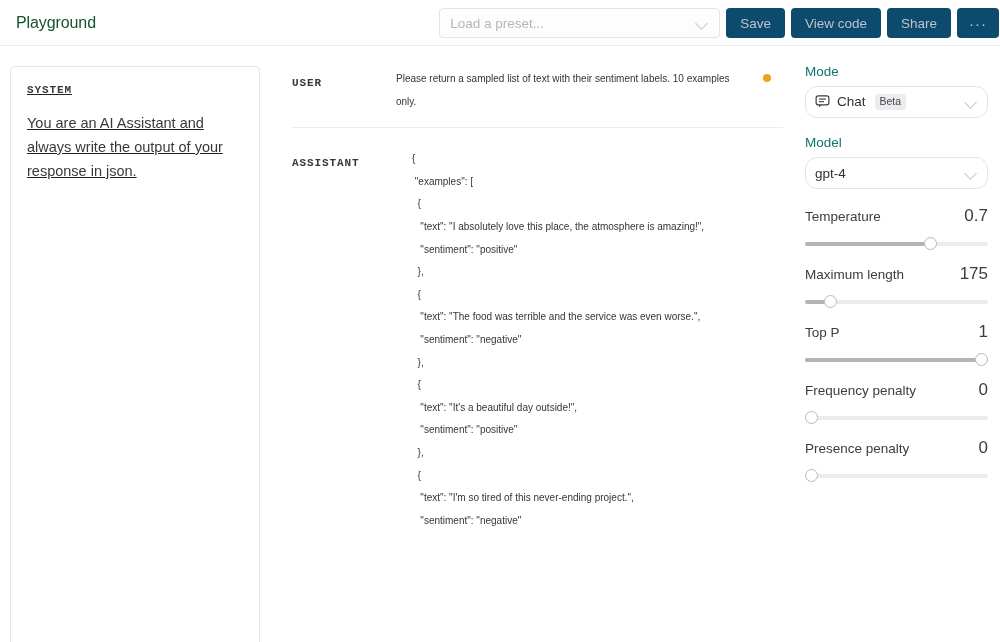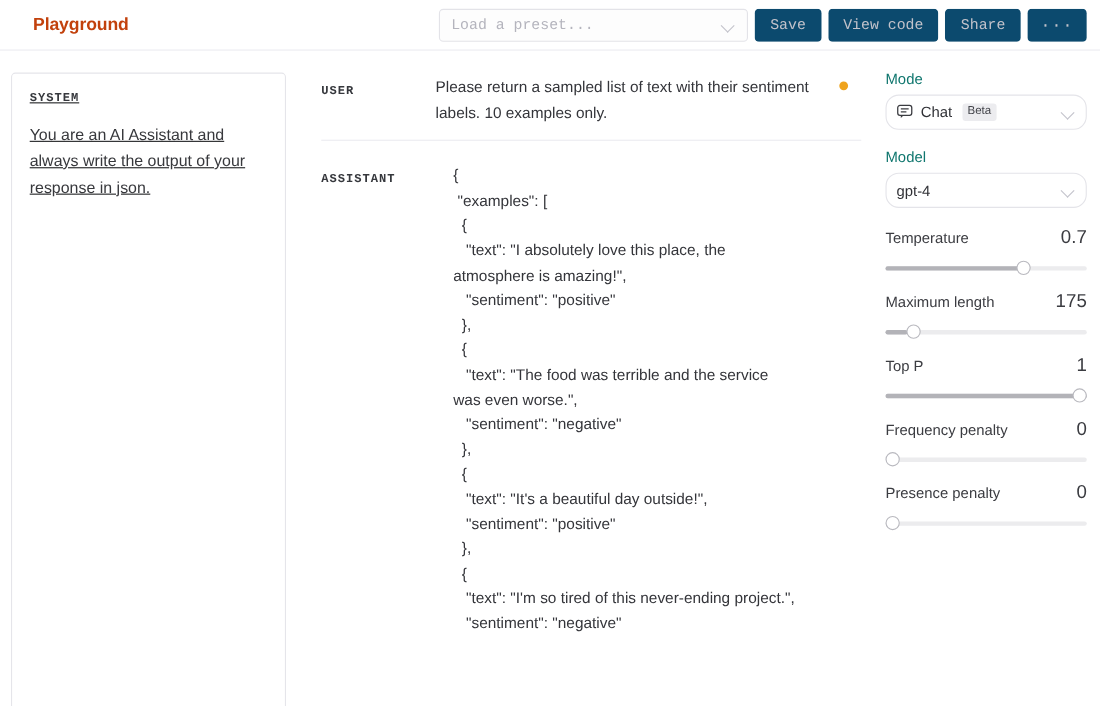--- a/index.html
+++ b/index.html
@@ -17,34 +17,33 @@
   .header {
     position: relative;
     height: 46px;
     border-bottom: 1px solid #ececf1;
     display: flex;
     align-items: center;
     padding: 0 14px 0 14px;
   }
   .app-title {
     font-size: 16px;
-    font-weight: 700;
+    font-weight: 400;
     letter-spacing: -0.1px;
-    color: #c2410c;
-    margin-left: 16px;
+    color: #14532d;
+    margin-left: 2px;
   }
   .header-right {
     position: absolute;
-    right: 12px;
+    right: 1px;
     top: 0;
     height: 46px;
     display: flex;
     align-items: center;
     gap: 6px;
-    font-family: Liberation Mono, monospace;
   }
   .preset-select {
     width: 281px;
     height: 30px;
     border: 1px solid #e3e3e8;
     border-radius: 4px;
     background: #fdfdfd;
     display: flex;
     align-items: center;
     padding: 0 10px;
@@ -135,21 +134,21 @@
     border-bottom: 1px solid #ececf1;
   }
   .msg-role {
     width: 104px;
     flex: 0 0 104px;
     padding-top: 4px;
   }
   .msg-body {
     flex: 1 1 auto;
     min-width: 0;
-    font-size: 14px;
+    font-size: 10px;
     line-height: 22.6px;
     color: #34353a;
     position: relative;
     padding-right: 34px;
   }
   .msg-body.json {
     white-space: pre-wrap;
     word-break: break-word;
     padding-right: 60px;
   }

